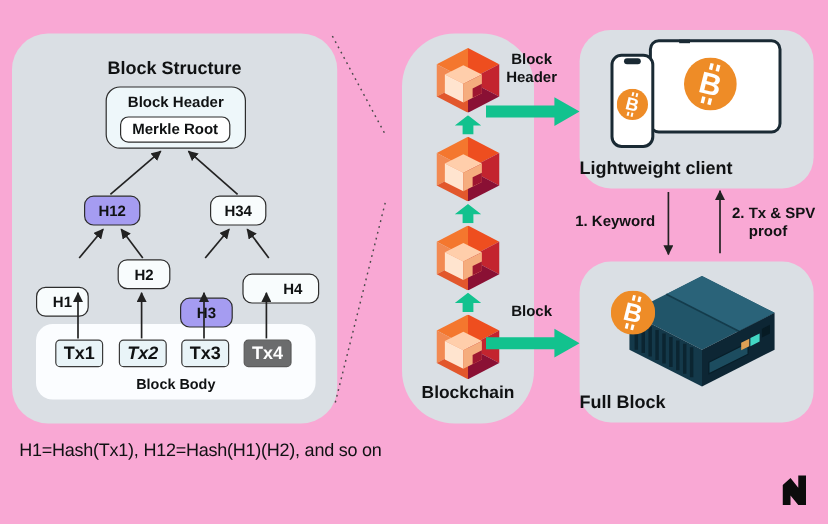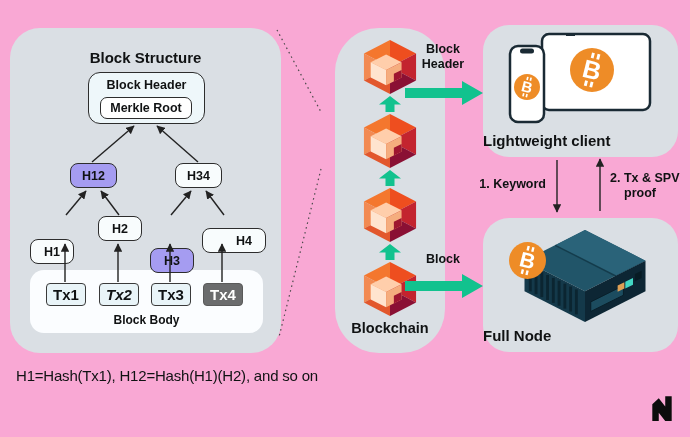--- a/index.html
+++ b/index.html
@@ -178,21 +178,21 @@
     <div class="panel-label">Lightweight client</div>
   </section>
 
   <section class="panel fn">
     <svg class="abs" style="left:38px;top:10px;width:128px;height:96px;">
         <use href="#sym-server"></use>
       </svg>
     <svg class="abs" style="left:26px;top:24px;width:37px;height:37px;">
         <use href="#sym-btc"></use>
       </svg>
-    <div class="panel-label">Full Node</div>
+    <div class="panel-label">Full Block</div>
   </section>
 
   <svg class="garrow" style="left:405px;top:80px;width:78px;height:26px;">
       <use href="#sym-rarrow"></use>
     </svg>
   <svg class="garrow" style="left:405px;top:273px;width:78px;height:26px;">
       <use href="#sym-rarrow"></use>
     </svg>
 
   <div class="flow-label fl-bh">Block Header</div>

